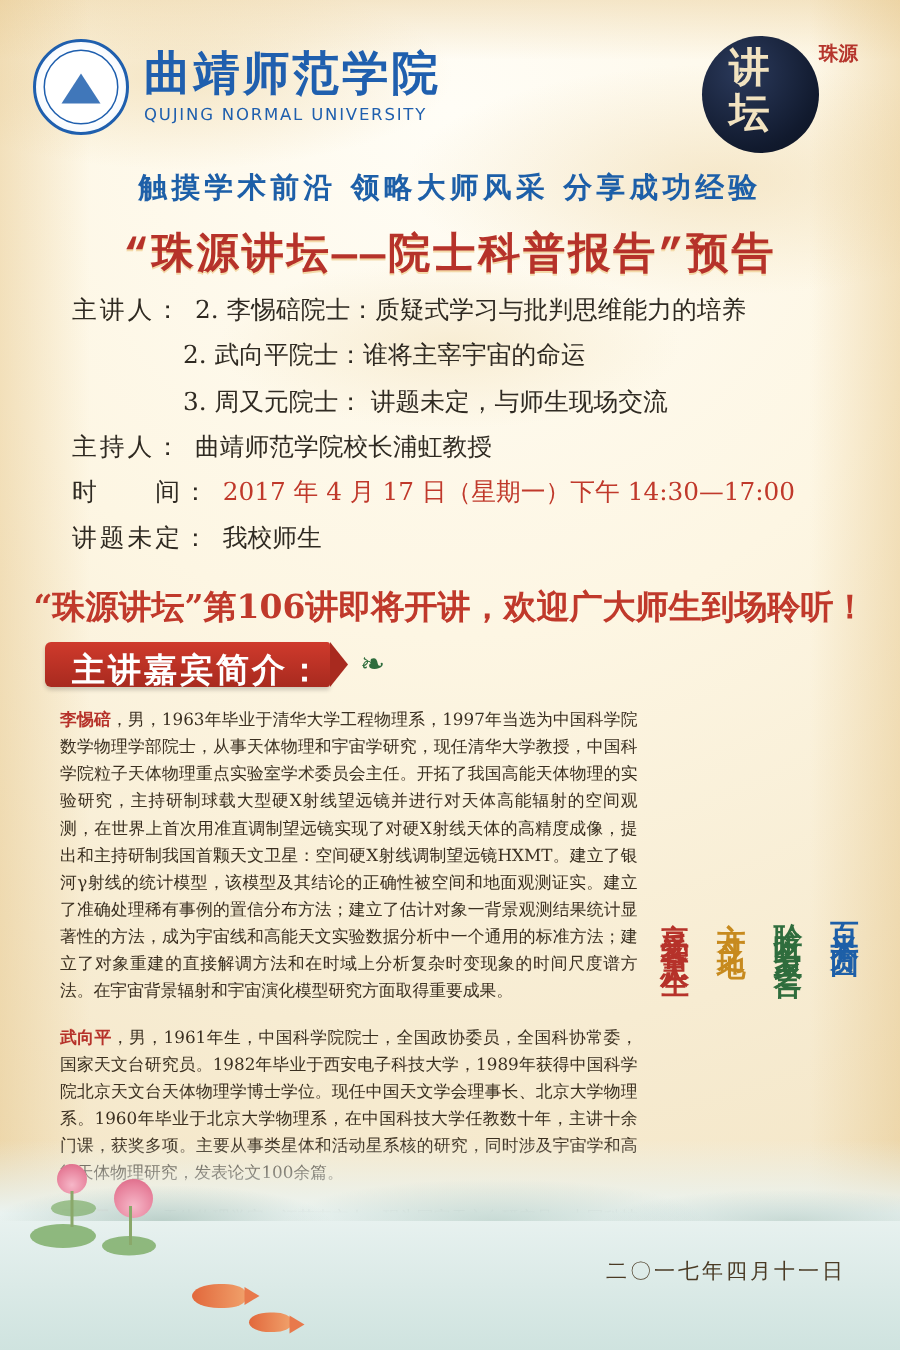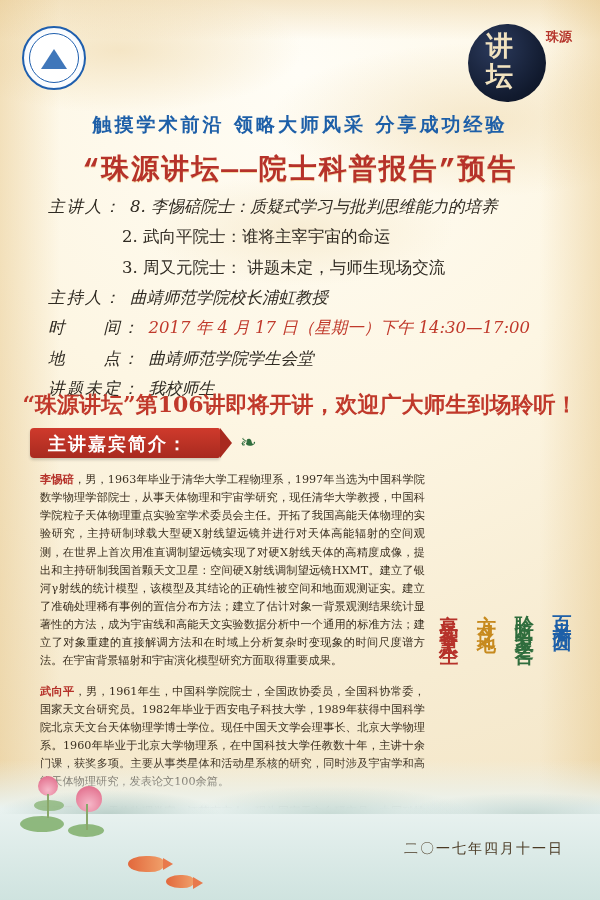--- a/index.html
+++ b/index.html
@@ -88,21 +88,21 @@
     font-family:Liberation Mono, monospace;
     text-shadow:0 1px 0 #f3d9a8;
   }
 
   
   .info{
     position:absolute;top:198px;left:48px;right:40px;
     font-family:"DejaVu Serif","Liberation Serif",serif;
     color:#2f2a22;font-size:16.5px;line-height:1.05;
   }
-  .info-row{display:flex;align-items:flex-end;margin-bottom:13px;font-style:italic;}
+  .info-row{display:flex;align-items:flex-end;margin-bottom:13px;}
   .info-label{flex:none;letter-spacing:2px;}
   .info-val{margin-left:8px;}
   .sub-row{margin-left:74px;margin-bottom:13px;}
   .red{color:#c0392b;}
   .notice{
     position:absolute;top:390px;left:0;right:0;text-align:center;
     color:#c0392b;font-size:22px;font-weight:bold;
     font-family:"DejaVu Serif","Liberation Serif",serif;
   }
 
@@ -112,21 +112,21 @@
     position:absolute;left:0;top:0;height:30px;width:190px;
     background:linear-gradient(180deg,#cf3a2c,#a82a1f);
     border-radius:4px 2px 2px 4px;
     box-shadow:0 2px 3px rgba(0,0,0,.18);
   }
   .sec-ribbon::after{
     content:"";position:absolute;right:-12px;top:0;border-top:15px solid transparent;
     border-bottom:15px solid transparent;border-left:12px solid #a82a1f;
   }
   .sec-text{
-    position:absolute;left:18px;top:4px;color:#fff;font-size:18px;font-weight:bold;letter-spacing:2px;
+    position:absolute;left:18px;top:4px;color:#fff;font-size:22px;font-weight:bold;letter-spacing:2px;
     font-family:"DejaVu Serif","Liberation Serif",serif;
   }
   .sec-deco{
     position:absolute;left:210px;top:2px;color:#2f6d3d;font-size:20px;
   }
 
   
   .bios{
     position:absolute;top:470px;left:40px;width:385px;
     color:#3a2f20;font-size:11.2px;line-height:1.62;text-align:justify;
@@ -195,53 +195,53 @@
 <div class="poster">
   <div class="top-texture"></div>
   <div class="edge-wash"></div>
 
   <div class="header">
     <div class="logo-wrap">
       <div class="seal">
         <div class="seal-mountain"></div>
         <div class="seal-inner"></div>
       </div>
+      <div>
+        <div class="uni-cn">曲靖师范学院</div>
+        <div class="uni-en">QUJING NORMAL UNIVERSITY</div>
+      </div>
     </div>
 
     <div class="jt-badge">
       <div class="jt-circle"></div>
       <div class="jt-t1">讲</div>
       <div class="jt-t2">坛</div>
       <div class="jt-side">珠源</div>
     </div>
   </div>
 
   <div class="slogan">触摸学术前沿  领略大师风采  分享成功经验</div>
 
   <div class="main-title">“珠源讲坛——院士科普报告”预告</div>
 
   <div class="info">
     <div class="info-row">
       <span class="info-label">主讲人：</span>
-      <span class="info-val">8. 李惕碚院士：质疑式学习与批判思维能力的培养</span>
+      <span class="info-val">2. 李惕碚院士：质疑式学习与批判思维能力的培养</span>
     </div>
     <div class="sub-row">2. 武向平院士：谁将主宰宇宙的命运</div>
     <div class="sub-row">3. 周又元院士： 讲题未定，与师生现场交流</div>
 
     <div class="info-row">
       <span class="info-label">主持人：</span>
       <span class="info-val">曲靖师范学院校长浦虹教授</span>
     </div>
     <div class="info-row">
       <span class="info-label">时　　间：</span>
       <span class="info-val red">2017 年 4 月 17 日（星期一）下午 14:30—17:00</span>
-    </div>
-    <div class="info-row">
-      <span class="info-label">地　　点：</span>
-      <span class="info-val">曲靖师范学院学生会堂</span>
     </div>
     <div class="info-row">
       <span class="info-label">讲题未定：</span>
       <span class="info-val">我校师生</span>
     </div>
   </div>
 
   <div class="notice">“珠源讲坛”第106讲即将开讲，欢迎广大师生到场聆听！</div>
 
   <div class="sec-head">

